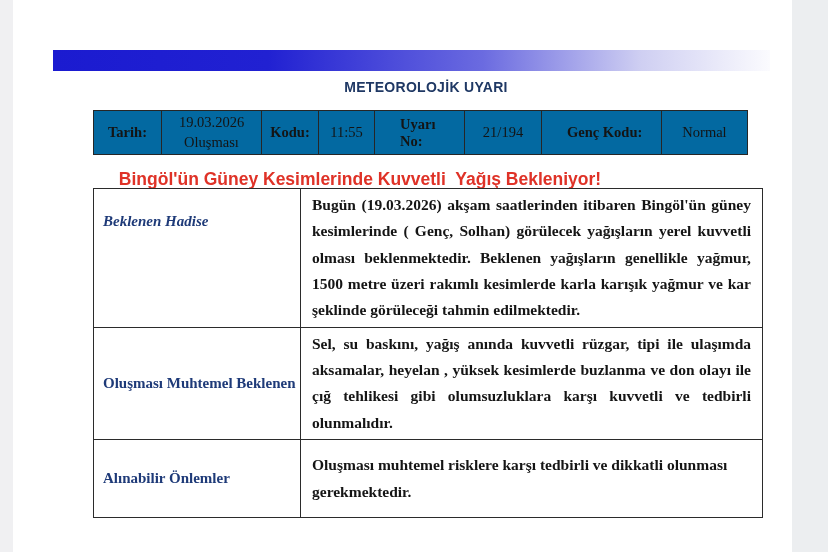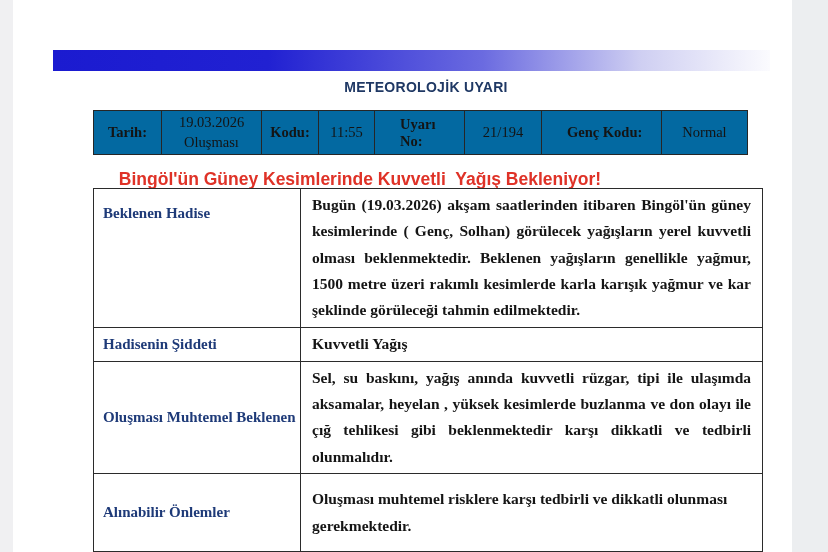--- a/index.html
+++ b/index.html
@@ -62,21 +62,21 @@
   .main-table td {
     border: 1.5px solid #2b2b2b;
     overflow: hidden;
   }
   .label-cell {
     width: 193px;
     color: #1e3a78; font-weight: bold; font-size: 15px;
     padding-left: 9px; padding-right: 4px;
     vertical-align: middle;
   }
-  .label-cell.top { vertical-align: top; padding-top: 16px; }
+  .label-cell.top { vertical-align: top; padding-top: 24px; font-style: italic; }
   .value-cell {
     font-weight: bold; font-size: 15.5px; color: #151515;
     padding: 3px 11px;
     line-height: 1.7;
     text-align: left; vertical-align: middle;
   }
   .value-cell.justify { text-align: justify; }
   .value-cell.prewrap { white-space: pre-wrap; }
   .value-sans { font-family: "Liberation Sans", sans-serif; font-size: 15px; }
   .value-suffix { font-family: "Liberation Serif", serif; font-size: 14.5px; }
@@ -126,26 +126,22 @@
   </table>
 
 <div class="headline">Bingöl'ün Güney Kesimlerinde Kuvvetli  Yağış Bekleniyor!</div>
 
 <table class="main-table">
   <tbody>
       <tr class="row-tall">
     <td class="label-cell top">Beklenen Hadise</td>
     <td class="value-cell justify">Bugün (19.03.2026) akşam saatlerinden itibaren Bingöl'ün güney kesimlerinde ( Genç, Solhan) görülecek yağışların yerel kuvvetli olması beklenmektedir. Beklenen yağışların genellikle yağmur, 1500 metre üzeri rakımlı kesimlerde karla karışık yağmur ve kar şeklinde görüleceği tahmin edilmektedir.</td>
   </tr>
-  <tr class="row-s3">
-    <td class="label-cell">Hadisenin Şiddeti</td>
-    <td class="value-cell">Kuvvetli Yağış</td>
-  </tr>
   <tr class="row-m">
     <td class="label-cell">Oluşması Muhtemel Beklenen</td>
-    <td class="value-cell justify">Sel, su baskını, yağış anında kuvvetli rüzgar, tipi ile ulaşımda aksamalar, heyelan , yüksek kesimlerde buzlanma ve don olayı ile çığ tehlikesi gibi beklenmektedir karşı dikkatli ve tedbirli olunmalıdır.</td>
+    <td class="value-cell justify">Sel, su baskını, yağış anında kuvvetli rüzgar, tipi ile ulaşımda aksamalar, heyelan , yüksek kesimlerde buzlanma ve don olayı ile çığ tehlikesi gibi olumsuzluklara karşı kuvvetli ve tedbirli olunmalıdır.</td>
   </tr>
   <tr class="row-last">
     <td class="label-cell">Alınabilir Önlemler</td>
     <td class="value-cell">Oluşması muhtemel risklere karşı tedbirli ve dikkatli olunması gerekmektedir.</td>
   </tr>
 </tbody>
   </table>
 
 </body></html>

